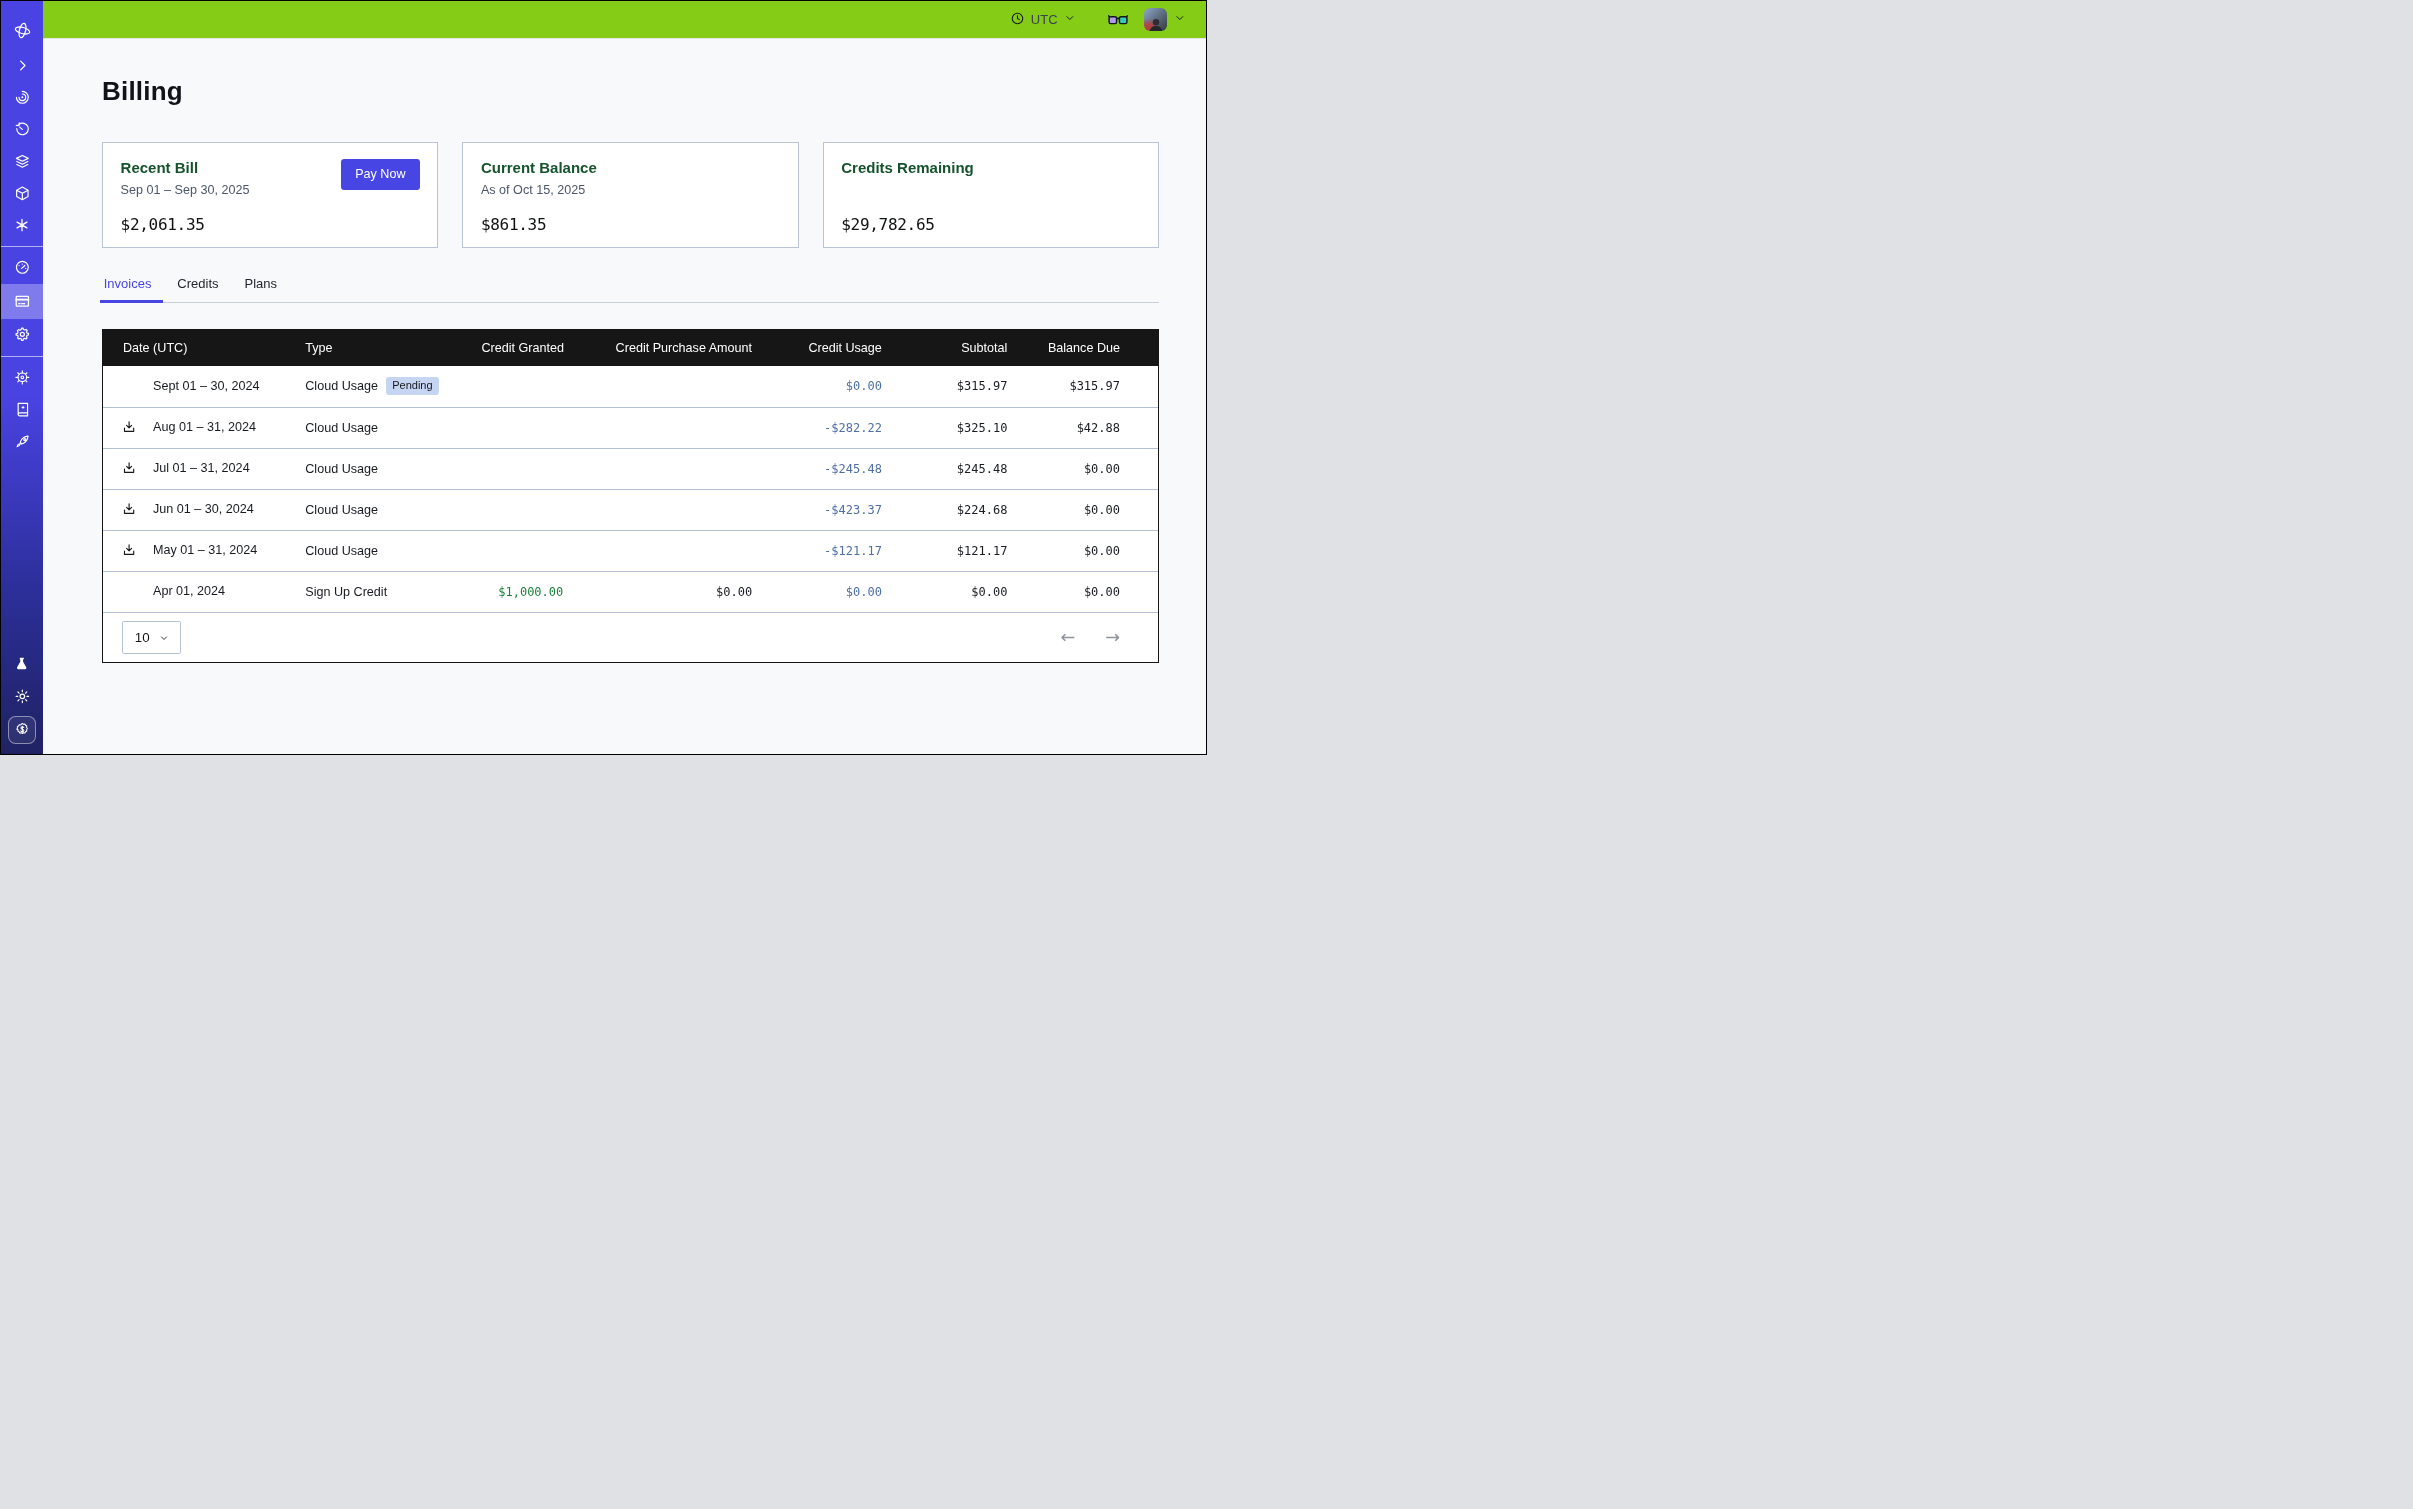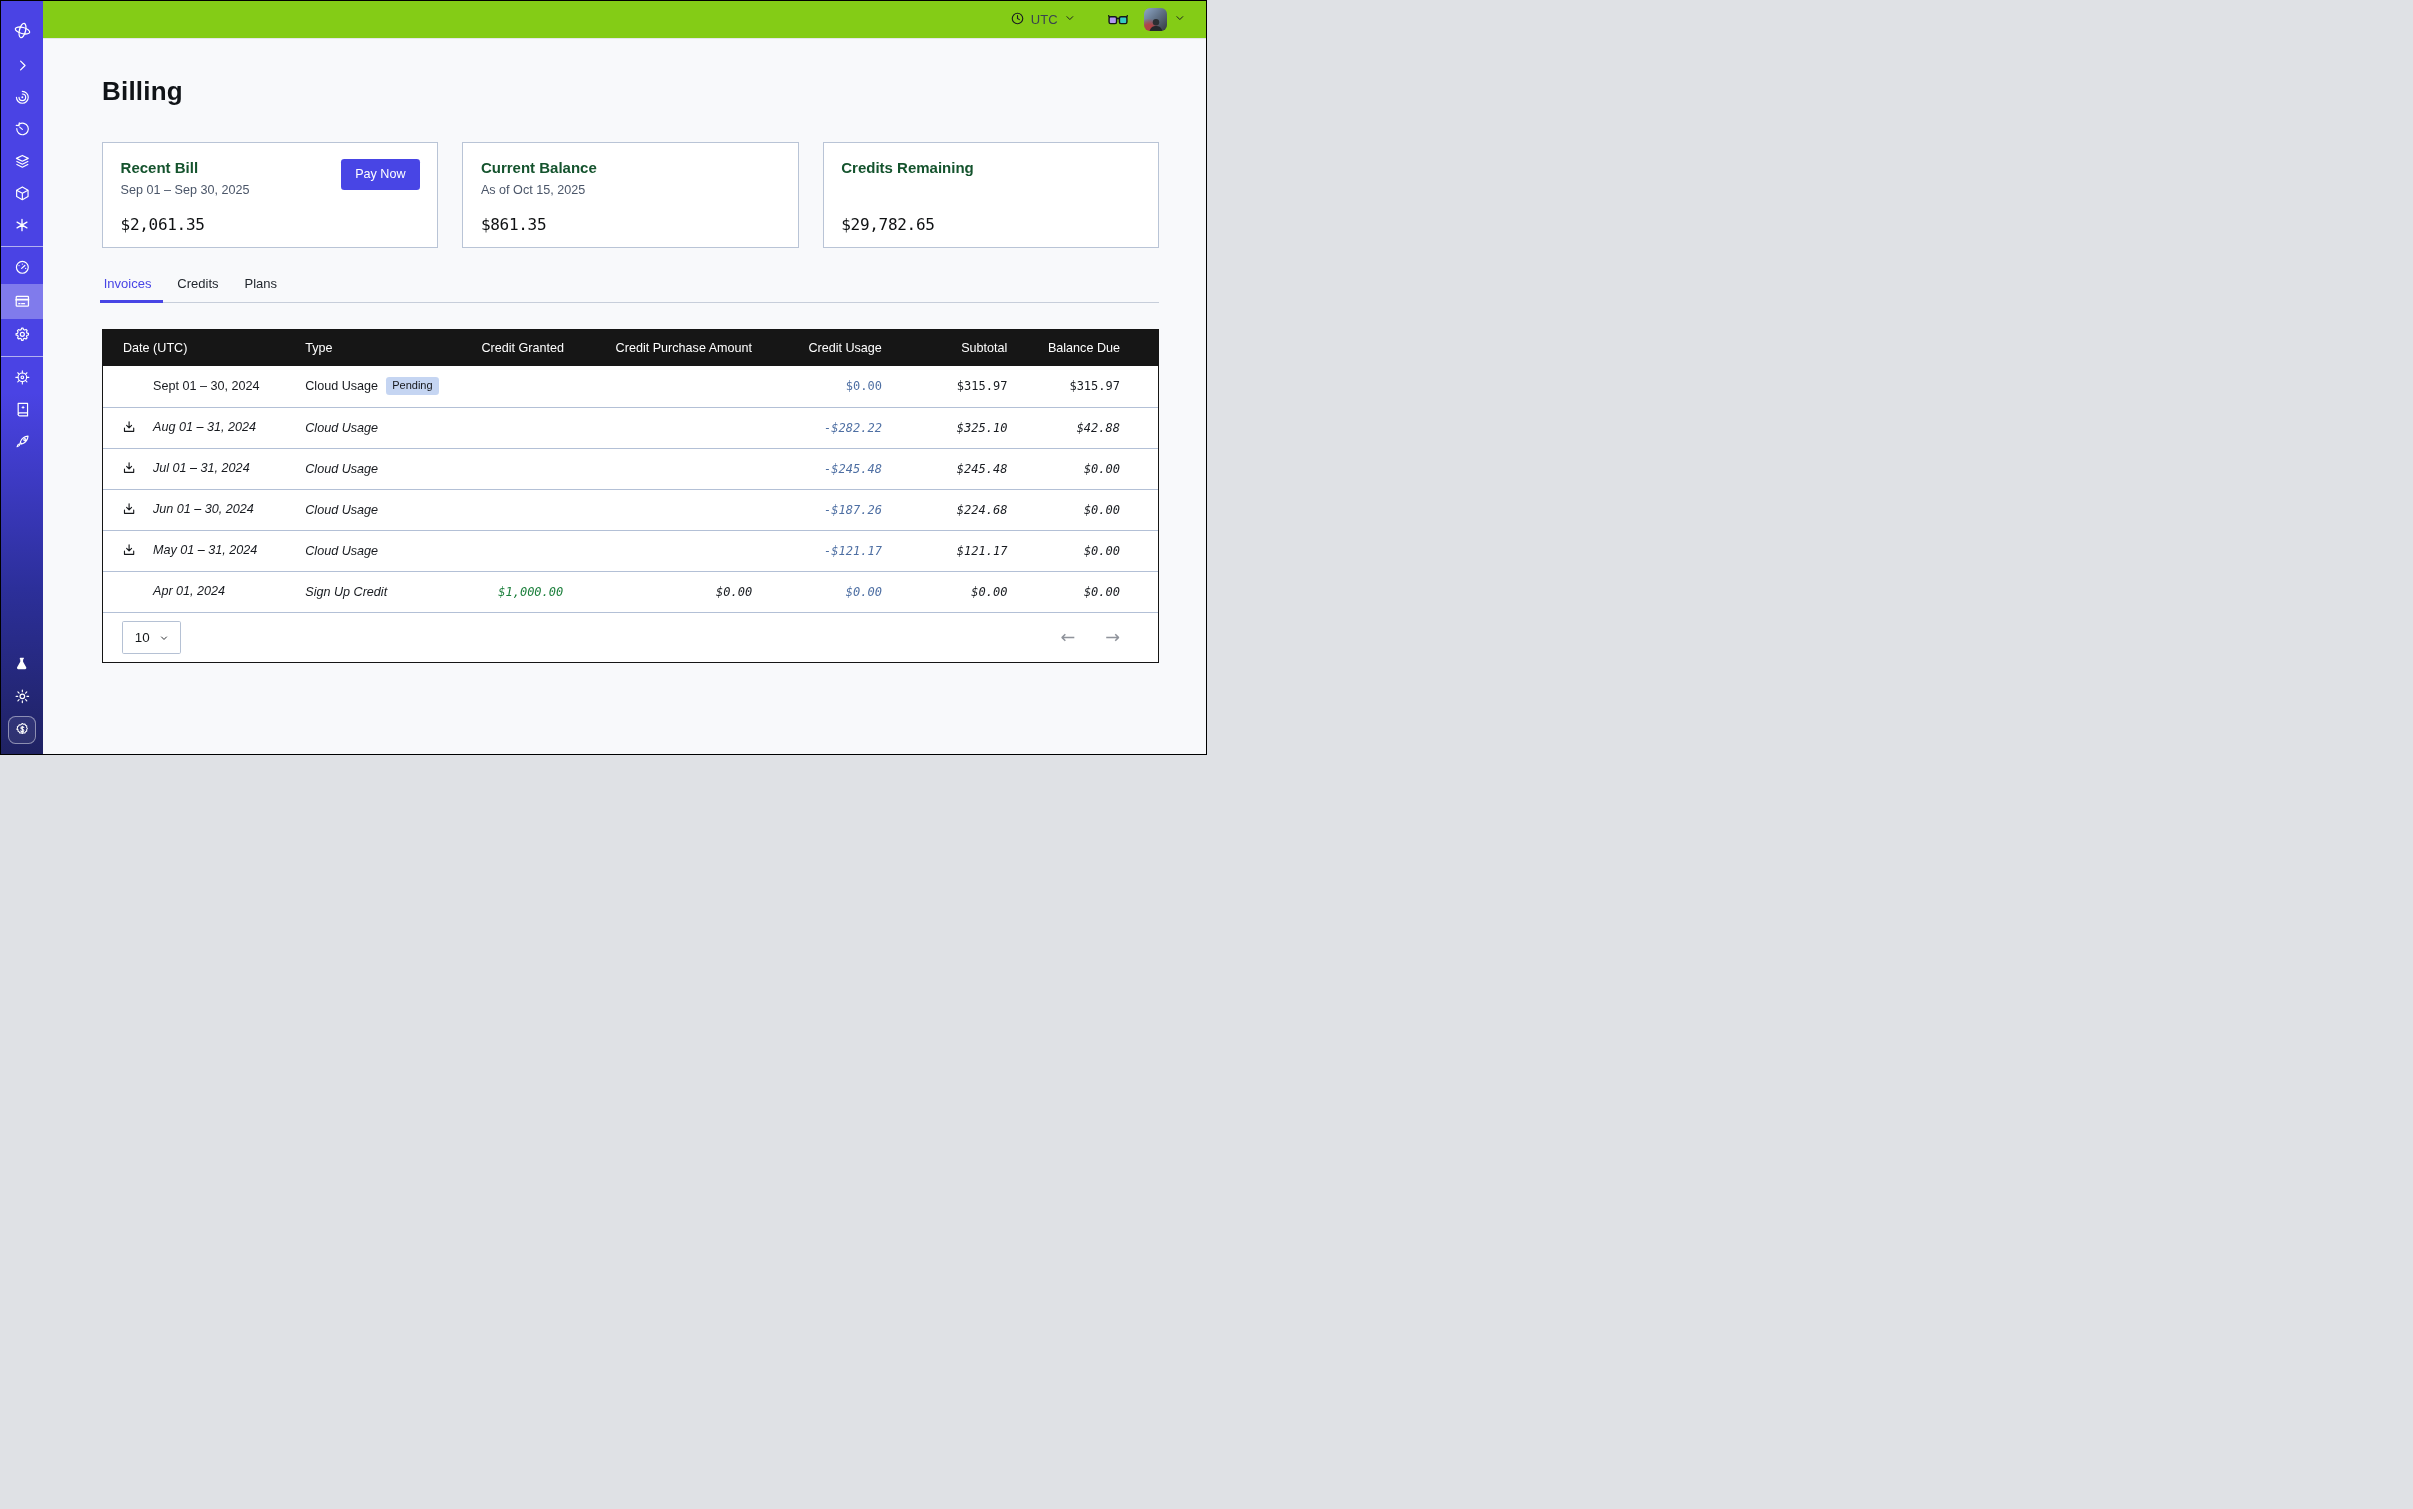--- a/index.html
+++ b/index.html
@@ -79,21 +79,21 @@
   table { width:100%; border-collapse:collapse; table-layout:fixed; }
   thead th {
     background:#161616; color:#fff; font-weight:400; font-size:12.6px;
     height:36px; padding:0 13.4px; white-space:nowrap; overflow:hidden;
   }
   th.l, td.l { text-align:left; }
   th.r, td.r { text-align:right; }
   th.first { padding-left:20px; }
   th.last, td.last { padding-right:38px; }
   tbody td { height:41px; font-size:12.6px; color:#181b20; padding:0 13.4px; white-space:nowrap; overflow:hidden; }
-  tbody tr + tr td { border-top:0.8px solid #b3c0d6;font-style:italic; }
+  tbody tr + tr td { border-top:0.8px solid #b3c0d6; }
   td.datecell { padding-left:19px; }
   .datewrap { display:flex; align-items:flex-start; gap:16px; }
   .dl-slot { width:15px; height:15px; flex:0 0 15px; display:flex; align-items:center; justify-content:center; cursor:pointer; }
   .typewrap { display:flex; align-items:center; gap:7.5px; }
   .badge {
     background:#c5d5f2; color:#15171b; font-size:11px; padding:3.3px 6.7px 4.2px 6.7px; border-radius:3.3px; line-height:1;
   }
   .mono { font-family:"DejaVu Sans Mono", monospace; font-size:12px; }
   td.usage { color:#4e6fa3; }
   td.granted { color:#1c7f3c; }
@@ -404,21 +404,21 @@
                         <path d="M10 2.5v8.5M6.5 7.5L10 11l3.5-3.5"></path>
                         <path d="M3.5 11.5v4.5h13v-4.5"></path>
                       </svg>
                     </span>
                     <span>Jun 01 – 30, 2024</span>
                   </div>
                 </td>
               <td class="l">Cloud Usage</td>
               <td class="r mono granted"></td>
               <td class="r mono"></td>
-              <td class="r mono usage">-$187.26</td>
+              <td class="r mono usage">-$423.37</td>
               <td class="r mono">$224.68</td>
               <td class="r mono last">$0.00</td>
             </tr>
 
             <tr>
               <td class="l datecell">
                   <div class="datewrap">
                     <span class="dl-slot">
                       <svg width="14.2" height="14.2" viewBox="0 0 20 20" fill="none" stroke="#17191c" stroke-width="1.6" stroke-linecap="round" stroke-linejoin="round">
                         <path d="M10 2.5v8.5M6.5 7.5L10 11l3.5-3.5"></path>

